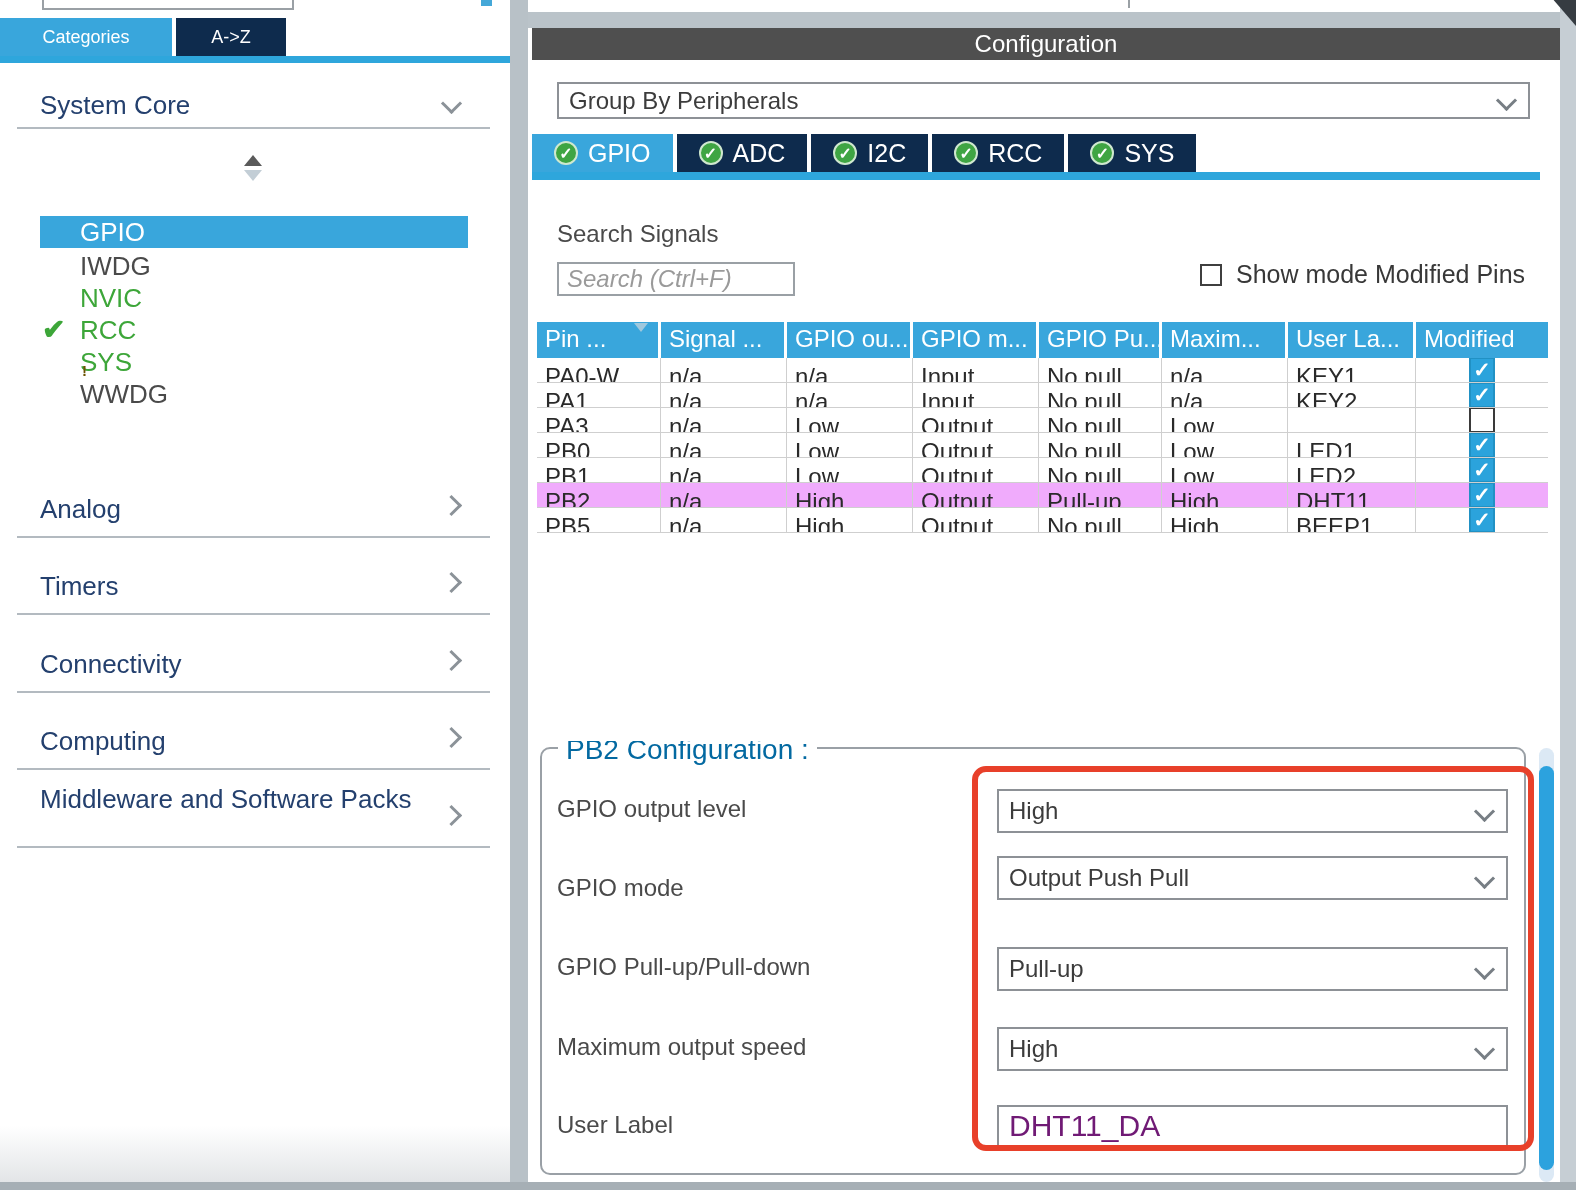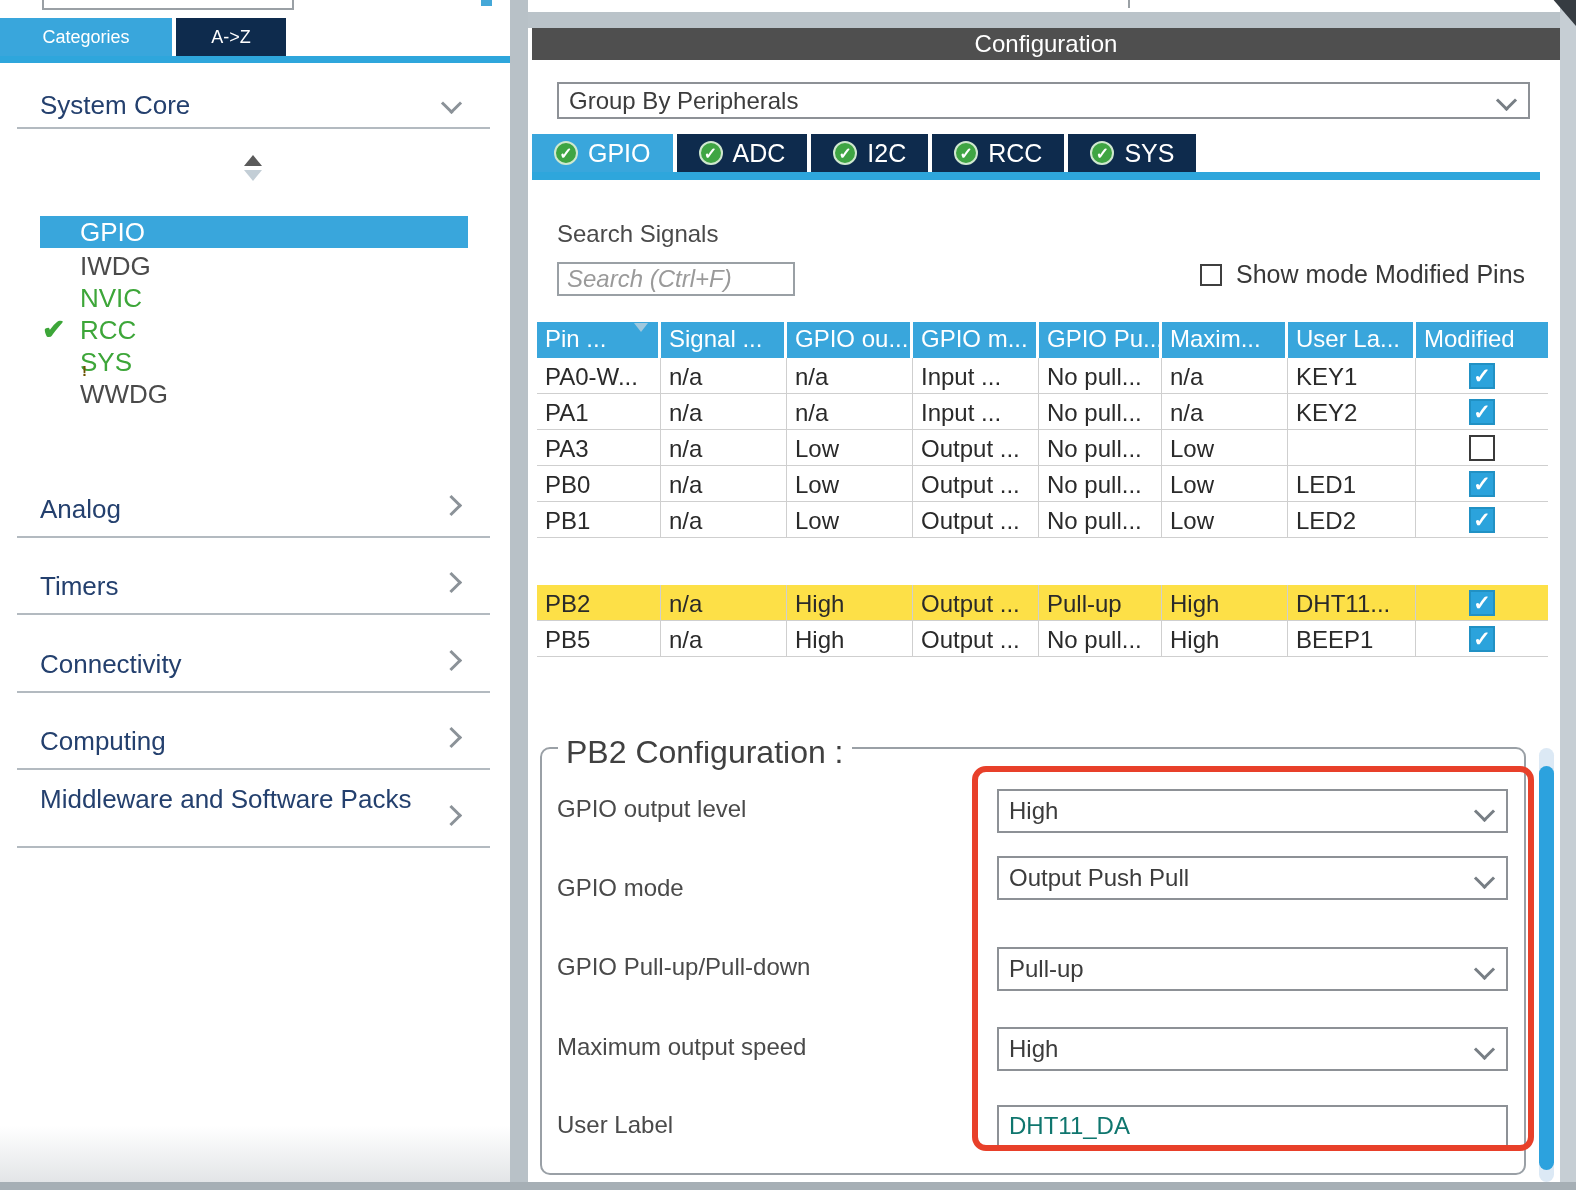--- a/index.html
+++ b/index.html
@@ -90,41 +90,41 @@
   .thead, .tr { display:grid; grid-template-columns:124px 126px 126px 126px 123px 126px 128px 132px; }
   .thead { height:36px; }
   .th { background:#39A6DC; color:#fff; font-size:24px; line-height:34px; padding-left:8px;
     border-right:3px solid #fff; position:relative; white-space:nowrap; overflow:hidden; }
   .th:last-child { border-right:none; }
   .sort-icon { position:absolute; right:10px; top:7px; }
   .sort-icon .up { width:0; height:0; border-left:7px solid transparent; border-right:7px solid transparent;
     border-bottom:9px solid #4b4f52; }
   .sort-icon .dn { width:0; height:0; border-left:7px solid transparent; border-right:7px solid transparent;
     border-top:9px solid #9fc8dd; margin-top:3px; }
-  .tr { height:36px; background:#fff; }
-  .tr.selected { background:#fde047;margin-top:47px; }
+  .tr { height:25px; background:#fff; }
+  .tr.selected { background:#f0abfc; }
   .td { font-size:24px; color:#2a2a2a; line-height:38px; padding-left:8px;
     border-right:1px solid #cfcfcf; border-bottom:1px solid #cfcfcf; white-space:nowrap; overflow:hidden; }
   .td:last-child { border-right:none; }
   .td.center { display:flex; align-items:center; justify-content:center; padding-left:0; }
   .cb { width:26px; height:26px; border:2px solid #3a3a3a; background:#fff;
     display:flex; align-items:center; justify-content:center; }
   .cb.checked { background:#2BA3DC; border-color:#2191c4; }
   .cb.checked::after { content:"\2713"; color:#fff; font-size:21px; font-weight:bold; }
 
   
   .fieldset { position:absolute; left:12px; top:747px; width:986px; height:428px;
     border:2px solid #9aa0a6; border-radius:10px; }
   .legend { position:absolute; left:30px; top:741px; height:30px; overflow:hidden;
     background:#fff; padding:0 8px; z-index:2; }
-  .legend span { display:block; margin-top:-7px; font-size:32px; color:#404040; }
+  .legend span { display:block; margin-top:-7px; font-size:28px; color:#0369a1; }
   .f-label { position:absolute; left:29px; font-size:24px; color:#4a4a4a; white-space:nowrap; }
   .f-select { left:469px; width:511px; height:44px; }
   .user-input { position:absolute; left:469px; top:1105px; width:511px; height:42px;
-    border:2px solid #8D9196; font-size:24px; color:#0f766e; padding:0 10px;
+    border:2px solid #8D9196; font-size:30px; color:#701a75; padding:0 10px;
     font-family:"Liberation Sans", sans-serif; background:#fff; }
   .red-rect { position:absolute; left:444px; top:766px; width:562px; height:385px;
     border:6px solid #E8402A; border-radius:14px; z-index:3; pointer-events:none; }
 
   .vscroll { position:absolute; left:1011px; top:748px; width:15px; height:434px;
     background:#DCE9F5; border-radius:8px; }
   .vthumb { position:absolute; left:0; top:18px; width:15px; height:404px;
     background:#2CA2DE; border-radius:8px; }
 </style>
 </head>

